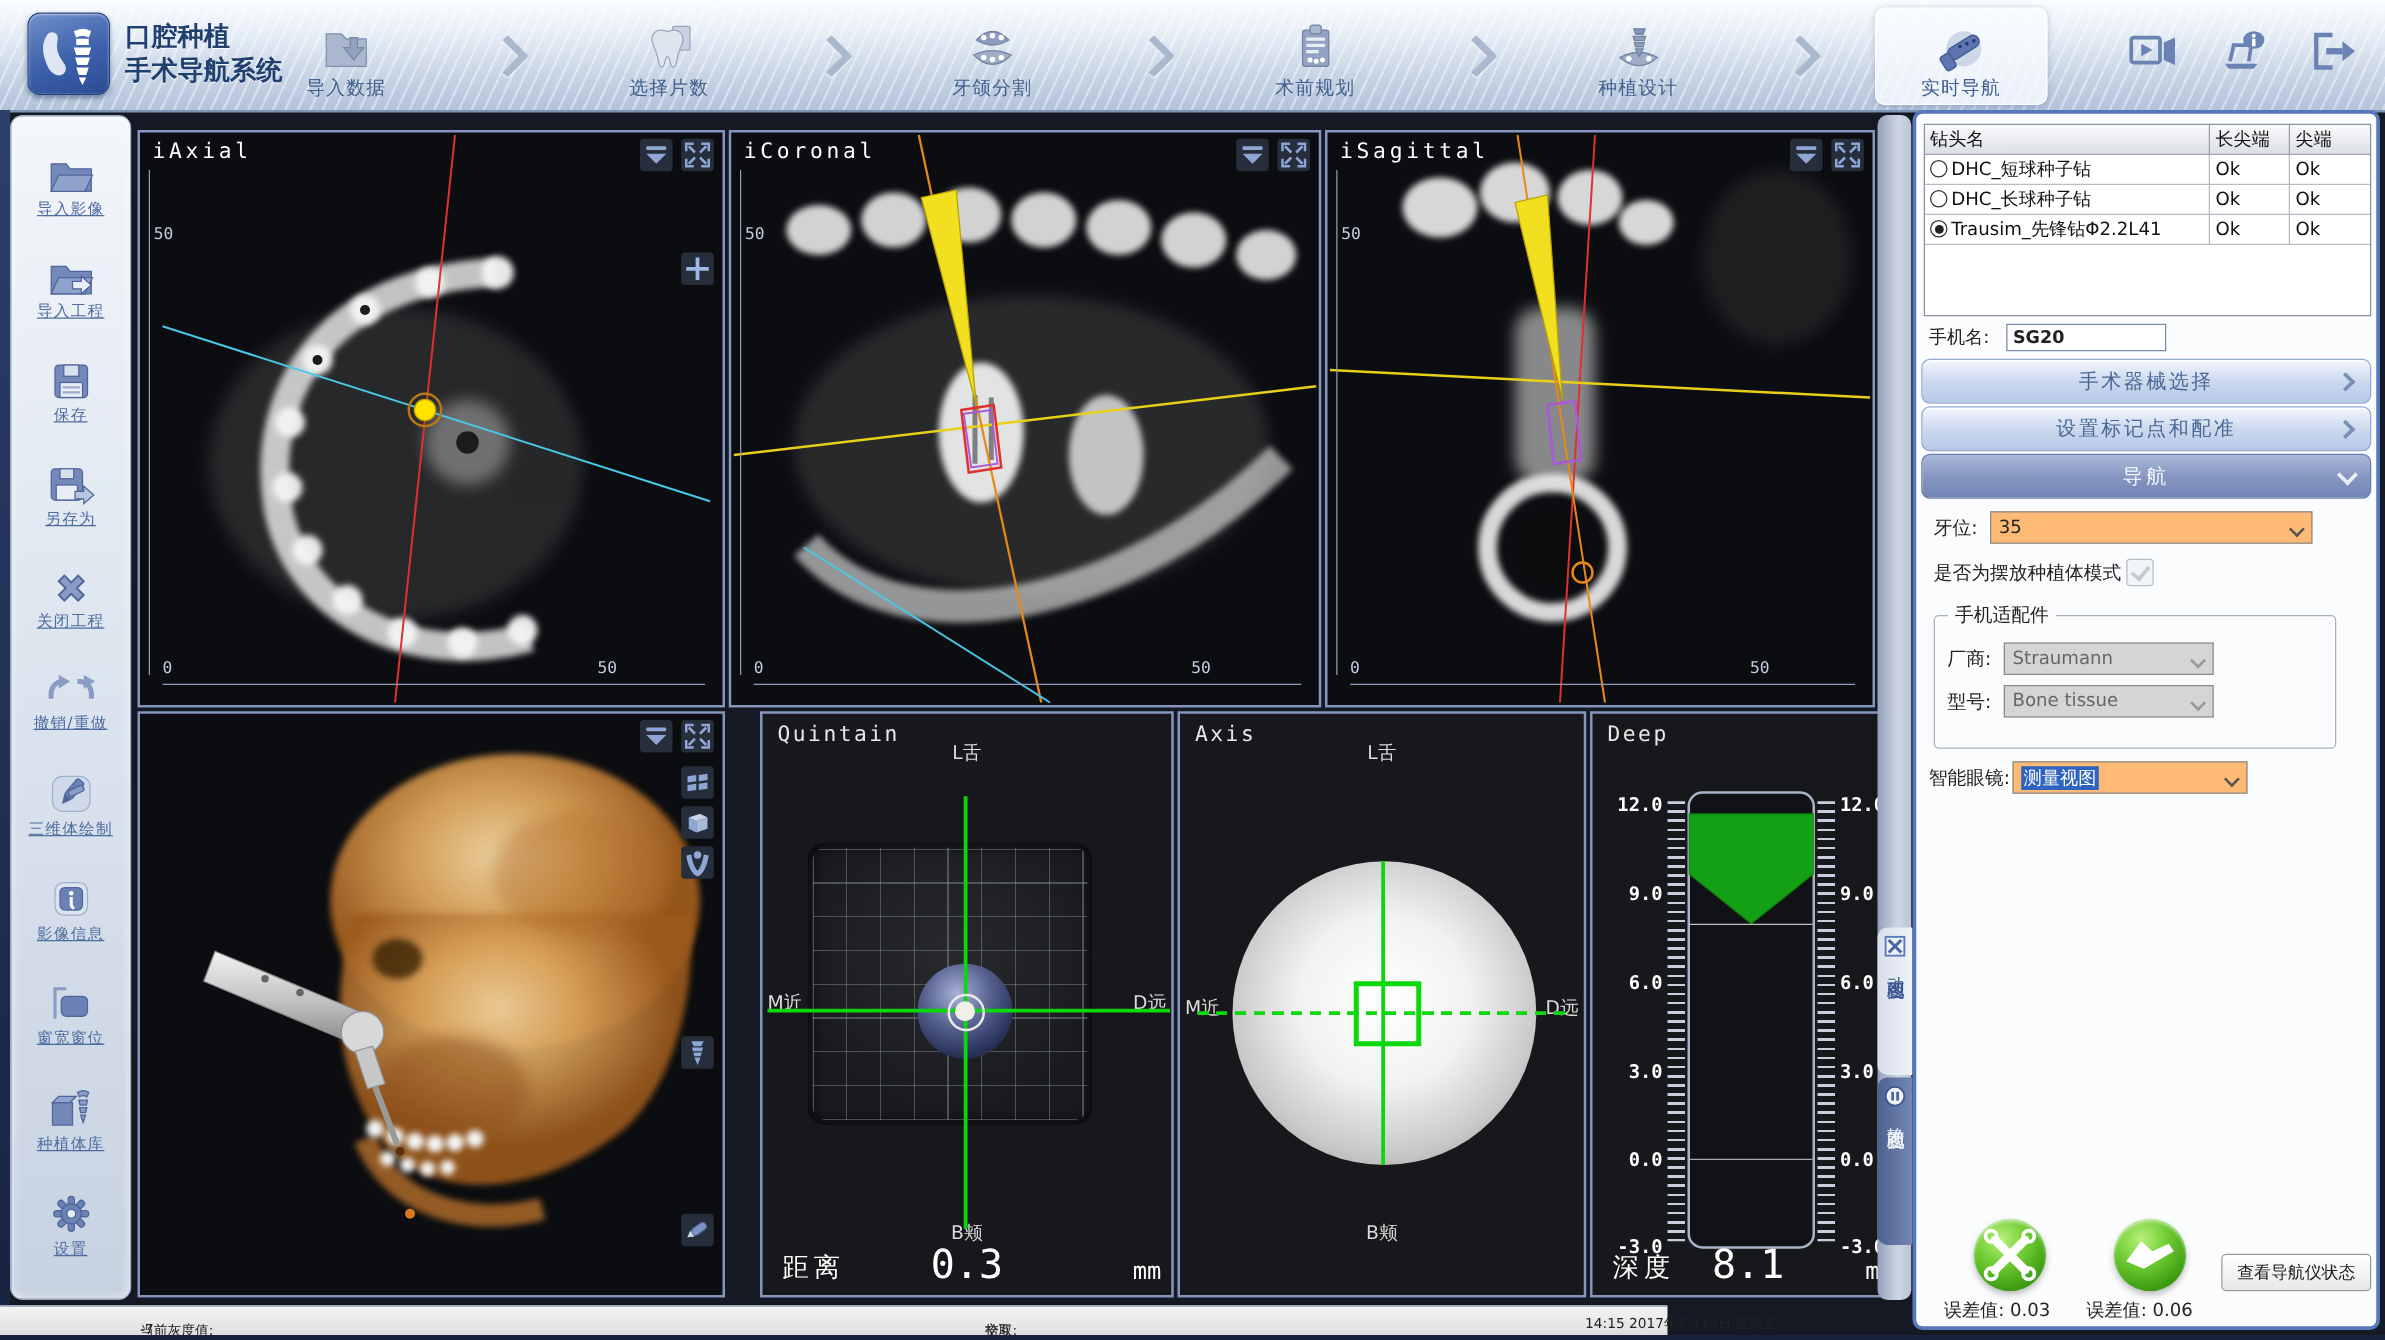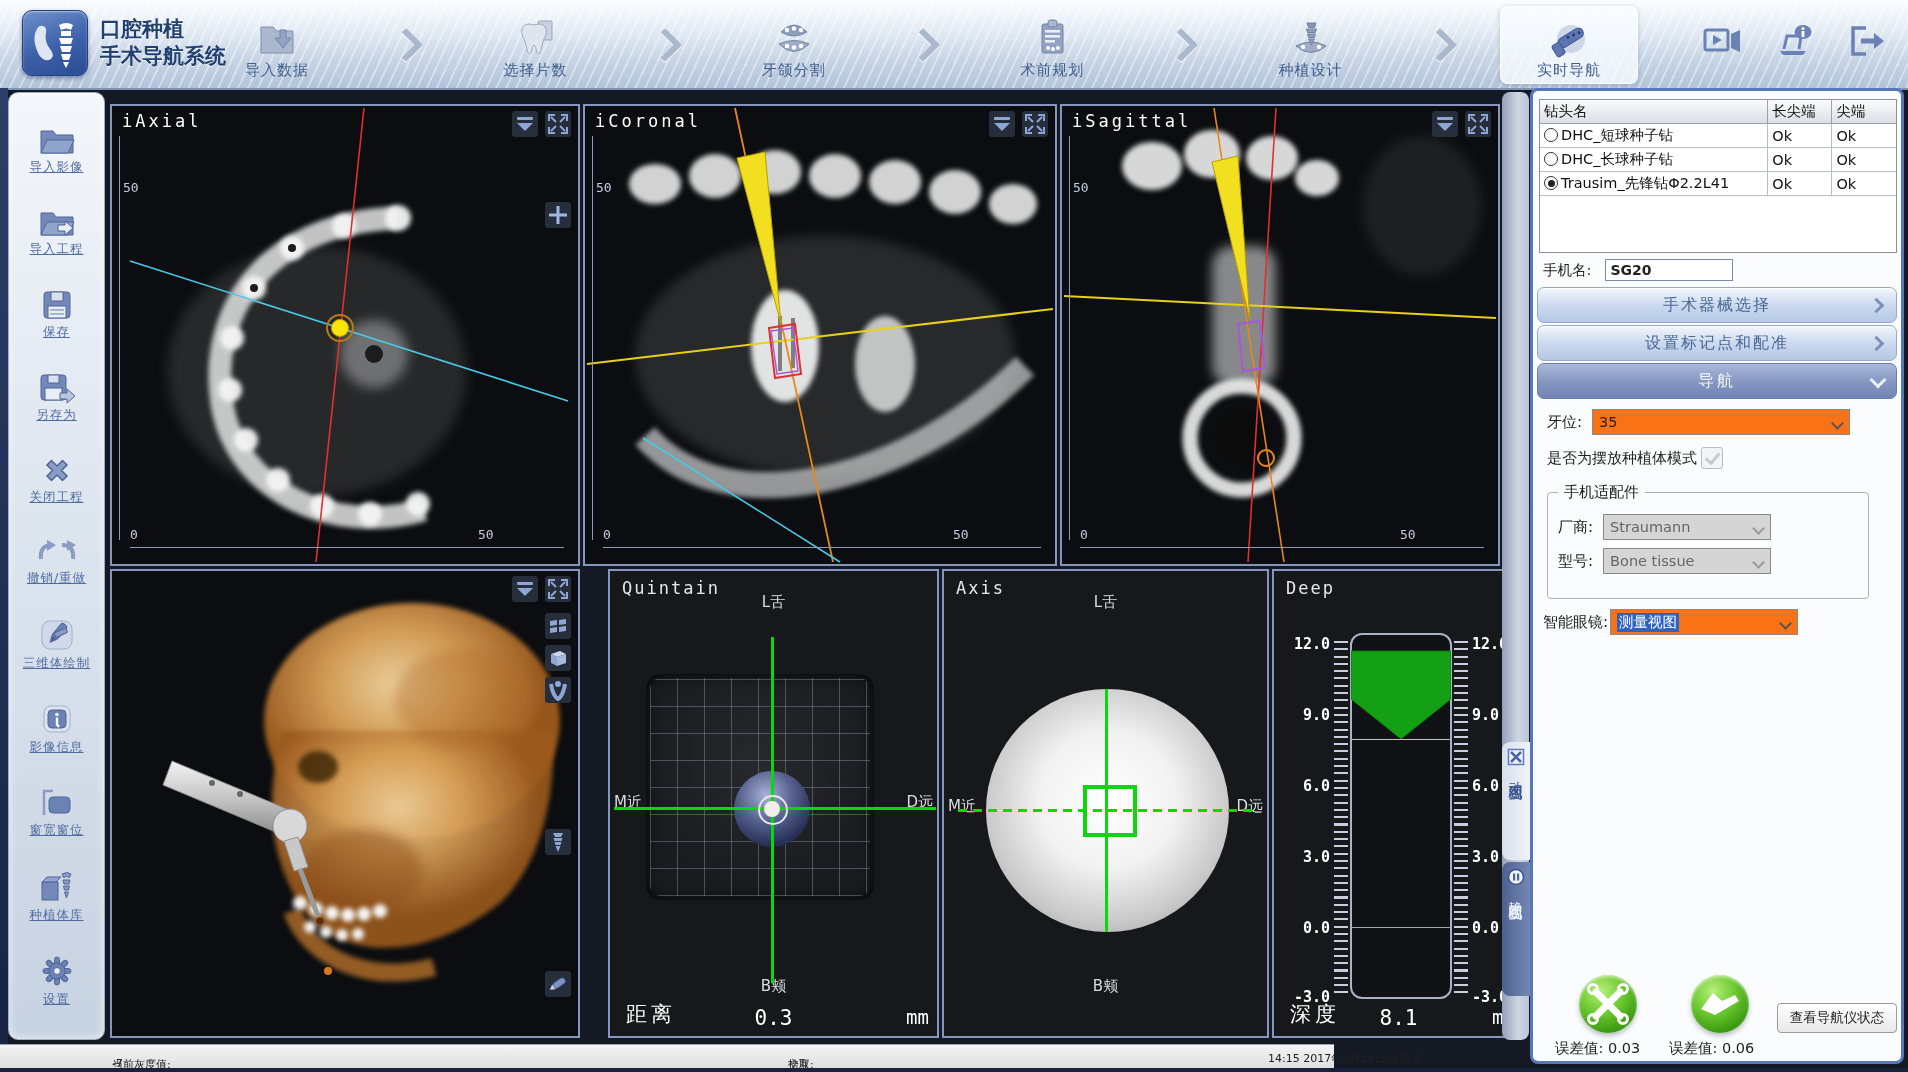--- a/index.html
+++ b/index.html
@@ -49,21 +49,21 @@
   .rulL{position:absolute;left:7px;top:30px;bottom:24px;width:1px;background:#8e9cba;z-index:4;}
   .rulB{position:absolute;left:18px;right:14px;bottom:16px;height:1px;background:#8e9cba;z-index:4;}
   .rtext{position:absolute;color:#c3cde2;font-size:13px;z-index:4;font-family:"DejaVu Sans Mono",monospace;}
 
   
   .panel{position:absolute;background:#17181b;border:2px solid #8496bd;box-sizing:border-box;overflow:hidden;margin-left:25px;}
   .p-title{position:absolute;left:12px;top:7px;color:#e8e8e8;font-family:"DejaVu Sans Mono",monospace;font-size:17px;letter-spacing:2px;}
   .dirlabel{position:absolute;color:#ddd;font-size:15px;}
   .metricrow{position:absolute;left:0;right:0;bottom:4px;height:40px;color:#fff;}
   .m-label{position:absolute;left:16px;bottom:4px;font-size:21px;letter-spacing:4px;}
-  .m-value{position:absolute;left:0;right:0;text-align:center;bottom:2px;font-size:21px;font-family:"DejaVu Sans Mono",monospace;}
+  .m-value{position:absolute;left:0;right:0;text-align:center;bottom:2px;font-size:32px;font-family:"DejaVu Sans Mono",monospace;}
   .m-unit{position:absolute;right:8px;bottom:4px;font-size:19px;font-family:"DejaVu Sans Mono",monospace;}
 
   
   .q-grid{position:absolute;left:36px;top:103px;width:228px;height:226px;border-radius:14px;
     background:radial-gradient(circle at 50% 40%,#27292d 0%,#1a1b1e 70%),#1a1b1e;
     box-shadow:inset 0 0 14px #000;}
   .q-gridlines{position:absolute;inset:4px;border-radius:11px;
     background:repeating-linear-gradient(90deg,rgba(130,135,145,.5) 0 1px,transparent 1px 27px),
                repeating-linear-gradient(0deg,rgba(130,135,145,.5) 0 1px,transparent 1px 27px);}
   .q-vline{position:absolute;left:161px;top:66px;width:3px;height:346px;background:#0ad80a;z-index:3;}
@@ -121,21 +121,21 @@
     border:1px solid #93a9cf;box-shadow:inset 0 1px 0 #fff;
     color:#4a6896;font-size:16px;display:flex;align-items:center;justify-content:center;letter-spacing:2px;}
   .bigbtn .chev{position:absolute;right:14px;top:12px;width:8px;height:8px;
     border-top:3px solid #7a90b8;border-right:3px solid #7a90b8;transform:rotate(45deg);}
   .navhdr{position:absolute;left:4px;top:272px;width:358px;height:34px;border-radius:7px;cursor:pointer;
     background:linear-gradient(180deg,#aab8d9 0%,#8495c0 55%,#7385b5 100%);
     border:1px solid #6a7caa;color:#f4f7fc;font-size:16px;display:flex;align-items:center;justify-content:center;letter-spacing:3px;}
   .navhdr .chevd{position:absolute;right:12px;top:10px;width:9px;height:9px;
     border-bottom:3px solid #e8edf6;border-right:3px solid #e8edf6;transform:rotate(45deg);}
   .frow{position:absolute;left:14px;font-size:15px;color:#222;display:flex;align-items:center;}
-  .selbox{position:relative;height:26px;background:#f97316;border:1px solid #8a8a8a;box-sizing:border-box;
+  .selbox{position:relative;height:26px;background:#fdba74;border:1px solid #8a8a8a;box-sizing:border-box;
     font-size:14.5px;color:#222;display:flex;align-items:center;padding:0 20px 0 6px;cursor:pointer;}
   .selbox .arr{position:absolute;right:7px;top:9px;width:7px;height:7px;border-bottom:2px solid #555;border-right:2px solid #555;transform:rotate(45deg);}
   .selbox.disabled{background:#d5d5d5;color:#666;}
   .selbox.disabled .arr{border-color:#999;}
   .chkbox{width:20px;height:20px;border:1px solid #b4bcc6;background:#f2f5f8;border-radius:3px;margin-left:4px;position:relative;cursor:pointer;}
   .chkbox::after{content:"";position:absolute;left:6px;top:2px;width:6px;height:11px;
     border-right:3px solid #c2ccd4;border-bottom:3px solid #c2ccd4;transform:rotate(40deg);}
   fieldset.adapter{position:absolute;left:14px;top:392px;width:300px;height:106px;border:1px solid #aab0b8;
     border-radius:4px;margin:0;padding:4px 10px;font-size:15px;color:#222;}
   fieldset.adapter legend{padding:0 6px;font-size:15px;}

